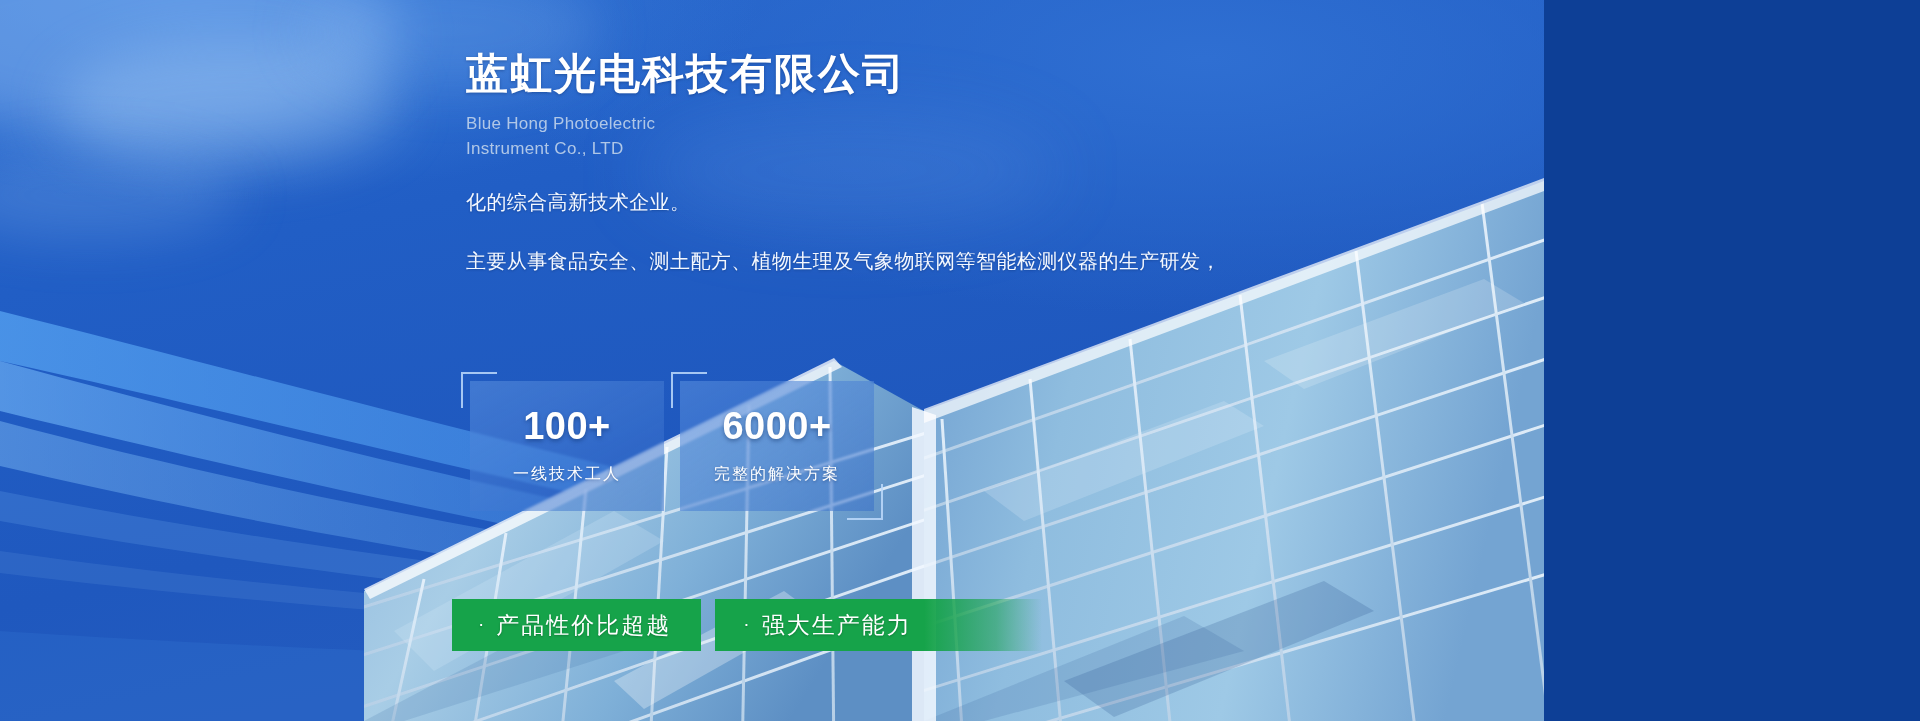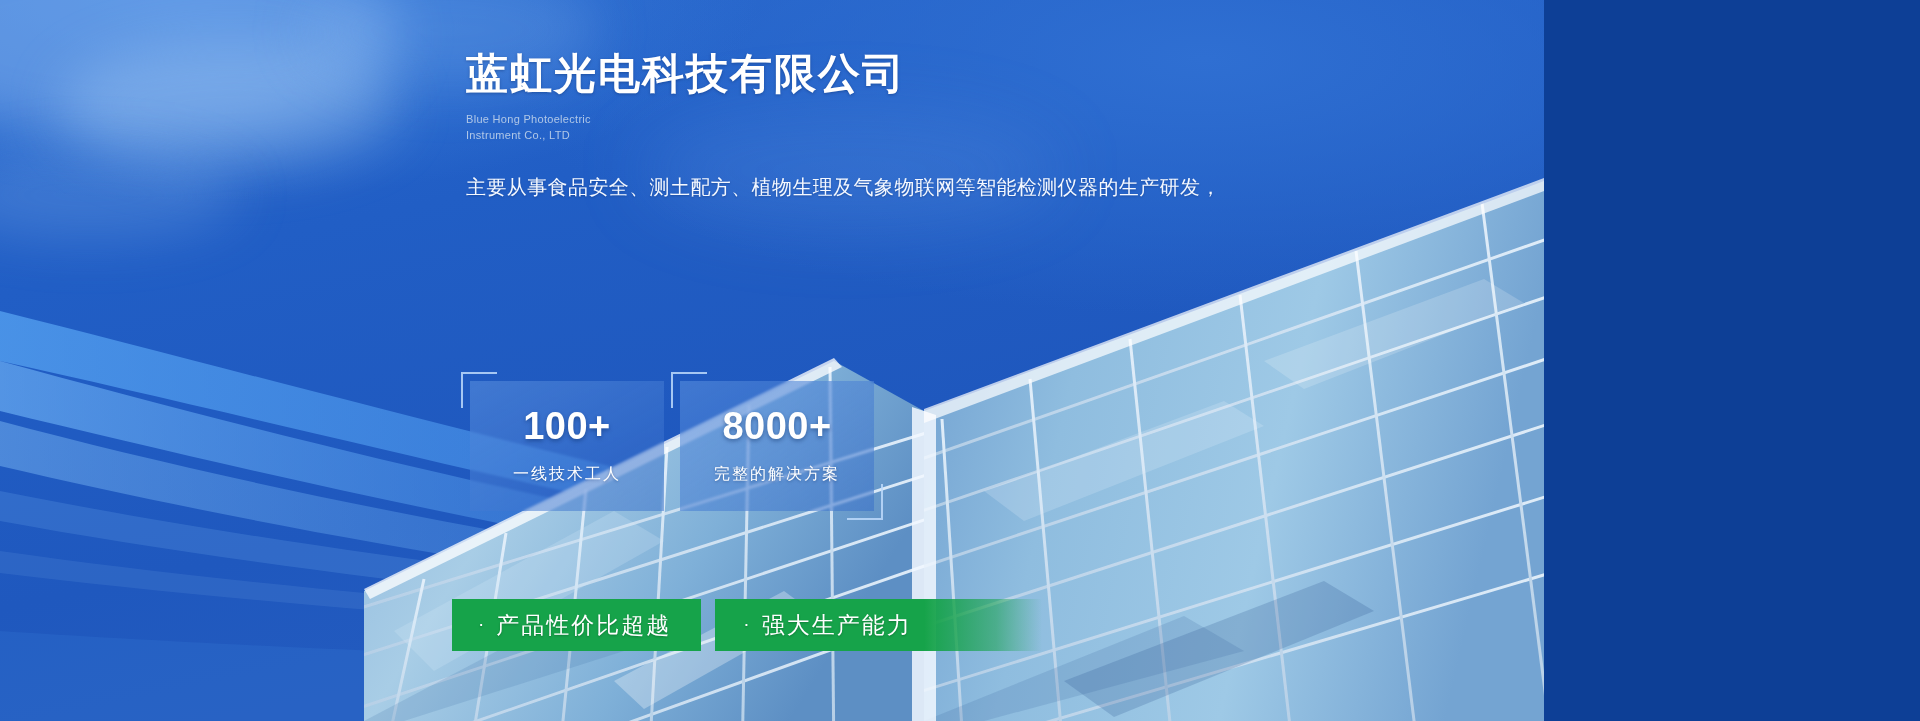--- a/index.html
+++ b/index.html
@@ -53,21 +53,21 @@
   .title{
     font-size:42px;
     font-weight:700;
     letter-spacing:2px;
     line-height:1;
     margin-top:53px;
     text-shadow:0 1px 3px rgba(0,30,80,.35);
   }
   .subtitle{
     margin-top:17px;
-    font-size:11px;
+    font-size:17px;
     line-height:1.45;
     letter-spacing:.3px;
     color:#bcd0ea;
     opacity:.92;
   }
   .subtitle span{display:block;}
 
   .para{
     font-size:20px;
     line-height:1.52;
@@ -290,39 +290,40 @@
   <div class="content">
 
     <div class="title">蓝虹光电科技有限公司</div>
 
     <div class="subtitle">
       <span>Blue Hong Photoelectric</span>
       <span>Instrument Co., LTD</span>
     </div>
 
     <div class="para p1">
+      <span>化的综合高新技术企业。</span>
     </div>
 
     <div class="para p2">
       <span>主要从事食品安全、测土配方、植物生理及气象物联网等智能检测仪器的生产研发，</span>
     </div>
   </div>
 
   <div class="stats">
 
     <div class="stat">
       <span class="bracket-tl"></span>
       <div class="num">100+</div>
       <div class="lbl">一线技术工人</div>
     </div>
 
     <div class="stat">
       <span class="bracket-tl"></span>
       <span class="bracket-br"></span>
-      <div class="num">8000+</div>
+      <div class="num">6000+</div>
       <div class="lbl">完整的解决方案</div>
     </div>
   </div>
 
   <div class="tags">
 
     <div class="tag tag1">
       <span class="dot">·</span>
       <span>产品性价比超越</span>
     </div>

